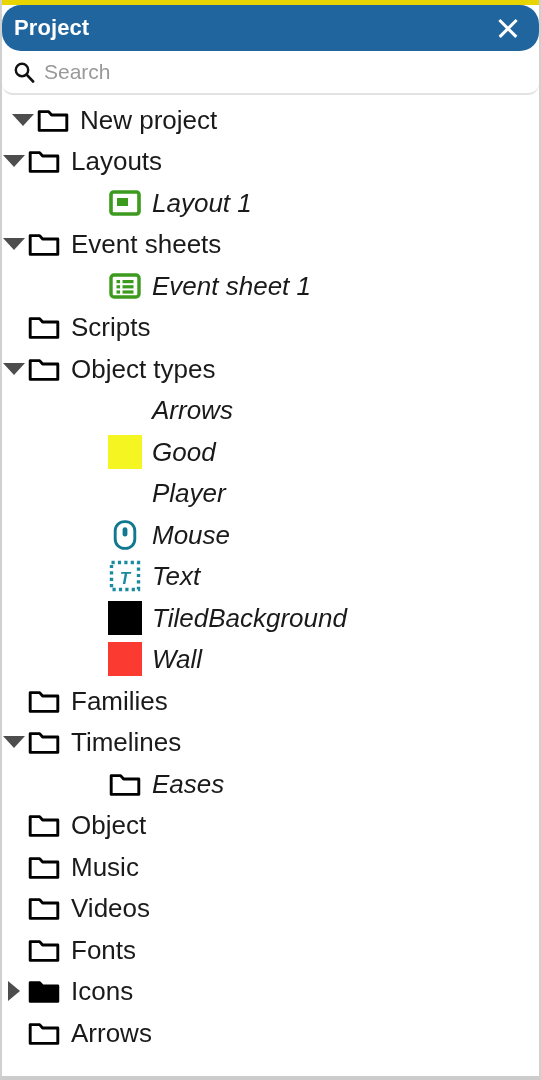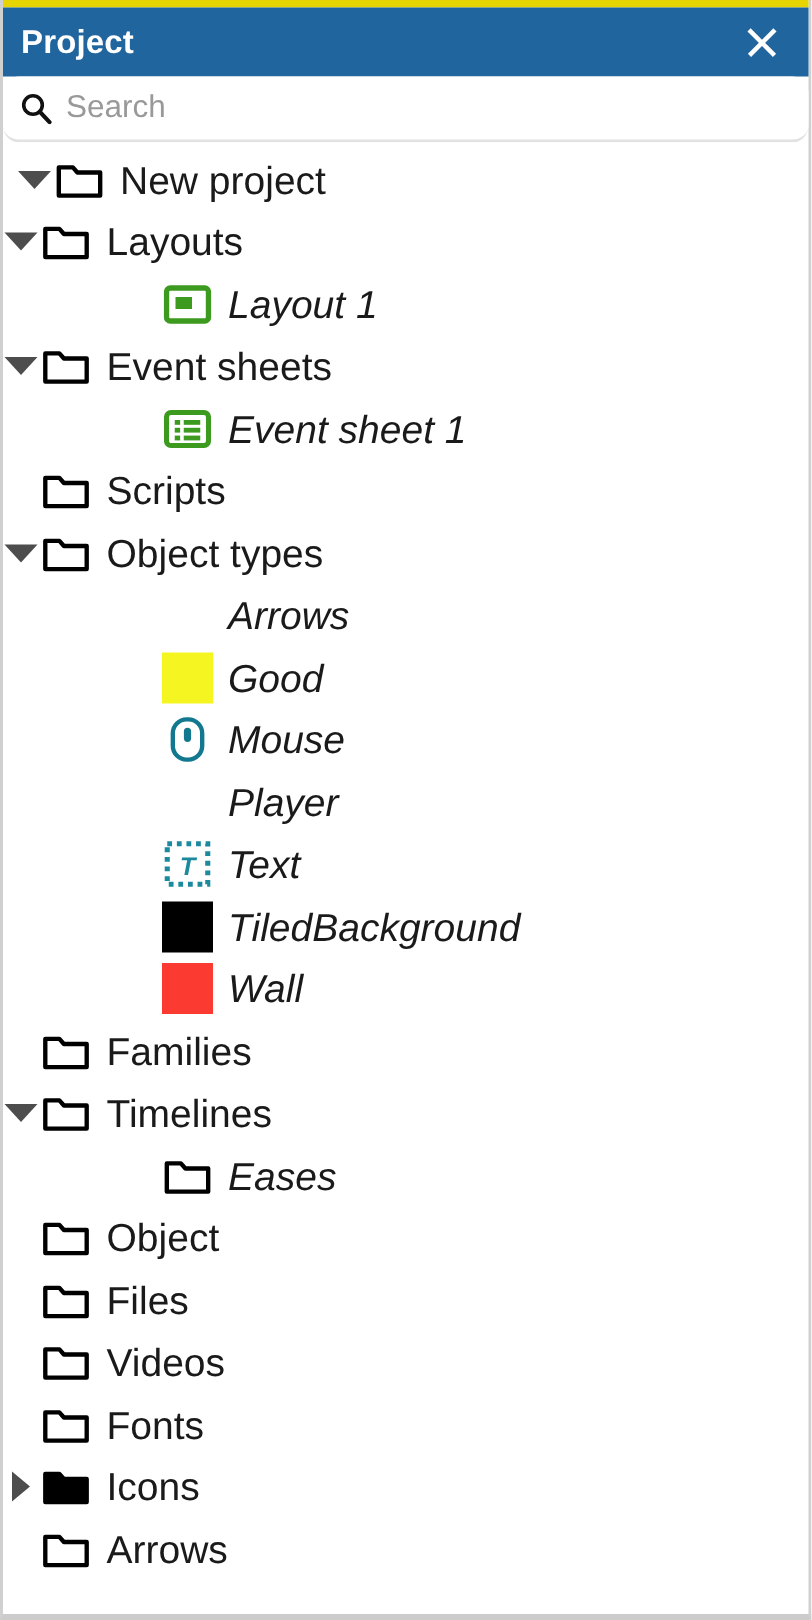--- a/index.html
+++ b/index.html
@@ -33,20 +33,21 @@
 
   
   #title-bar {
     height: 46px;
     background: #20659e;
     display: flex;
     align-items: center;
     justify-content: space-between;
     padding: 0 16px 0 12px;
     flex: 0 0 auto;
+    border-radius: 19px;
   }
   #title-text {
     color: #ffffff;
     font-size: 22px;
     font-weight: bold;
     letter-spacing: 0.1px;
   }
   #close-button {
     width: 30px;
     height: 30px;
@@ -246,35 +247,35 @@
       </div>
       <div class="row d2">
         <span class="twisty"></span>
         <span class="icon-slot">
           <span class="chip" style="background:#f5f522;display:block;"></span>
         </span>
         <span class="label">Good</span>
       </div>
       <div class="row d2">
         <span class="twisty"></span>
+        <span class="icon-slot"></span>
+        <span class="label">Player</span>
+      </div>
+      <div class="row d2">
+        <span class="twisty"></span>
         <span class="icon-slot">
           <svg viewBox="0 0 26 32" width="26" height="32">
             <rect x="3.2" y="2.6" width="19.6" height="26.8" rx="9.2" fill="none" stroke="#11788f" stroke-width="2.9"></rect>
             <rect x="10.6" y="8.2" width="4.8" height="9.4" rx="2.4" fill="#11788f"></rect>
           </svg>
         </span>
         <span class="label">Mouse</span>
       </div>
       <div class="row d2">
         <span class="twisty"></span>
-        <span class="icon-slot"></span>
-        <span class="label">Player</span>
-      </div>
-      <div class="row d2">
-        <span class="twisty"></span>
         <span class="icon-slot">
           <svg viewBox="0 0 32 32" width="32" height="32">
             <rect x="2.5" y="2.5" width="27" height="27" fill="none" stroke="#1b8a9e" stroke-width="3.4" stroke-dasharray="3.2 3.2"></rect>
             <text x="16" y="23.5" font-family="Liberation Sans, sans-serif" font-size="17" font-weight="bold" fill="#1b8a9e" text-anchor="middle">T</text>
           </svg>
         </span>
         <span class="label">Text</span>
       </div>
       <div class="row d2">
         <span class="twisty"></span>
@@ -328,21 +329,21 @@
         </span>
         <span class="label">Object</span>
       </div>
       <div class="row d1">
         <span class="twisty"></span>
         <span class="icon-slot">
           <svg viewBox="0 0 32 26" width="32" height="26">
             <path d="M2.2 23.4 V4.6 H11.6 L14.6 8.0 H29.8 V23.4 Z" fill="none" stroke="#000000" stroke-width="2.9" stroke-linejoin="round"></path>
           </svg>
         </span>
-        <span class="label">Files</span>
+        <span class="label">Music</span>
       </div>
       <div class="row d1">
         <span class="twisty"></span>
         <span class="icon-slot">
           <svg viewBox="0 0 32 26" width="32" height="26">
             <path d="M2.2 23.4 V4.6 H11.6 L14.6 8.0 H29.8 V23.4 Z" fill="none" stroke="#000000" stroke-width="2.9" stroke-linejoin="round"></path>
           </svg>
         </span>
         <span class="label">Videos</span>
       </div>

